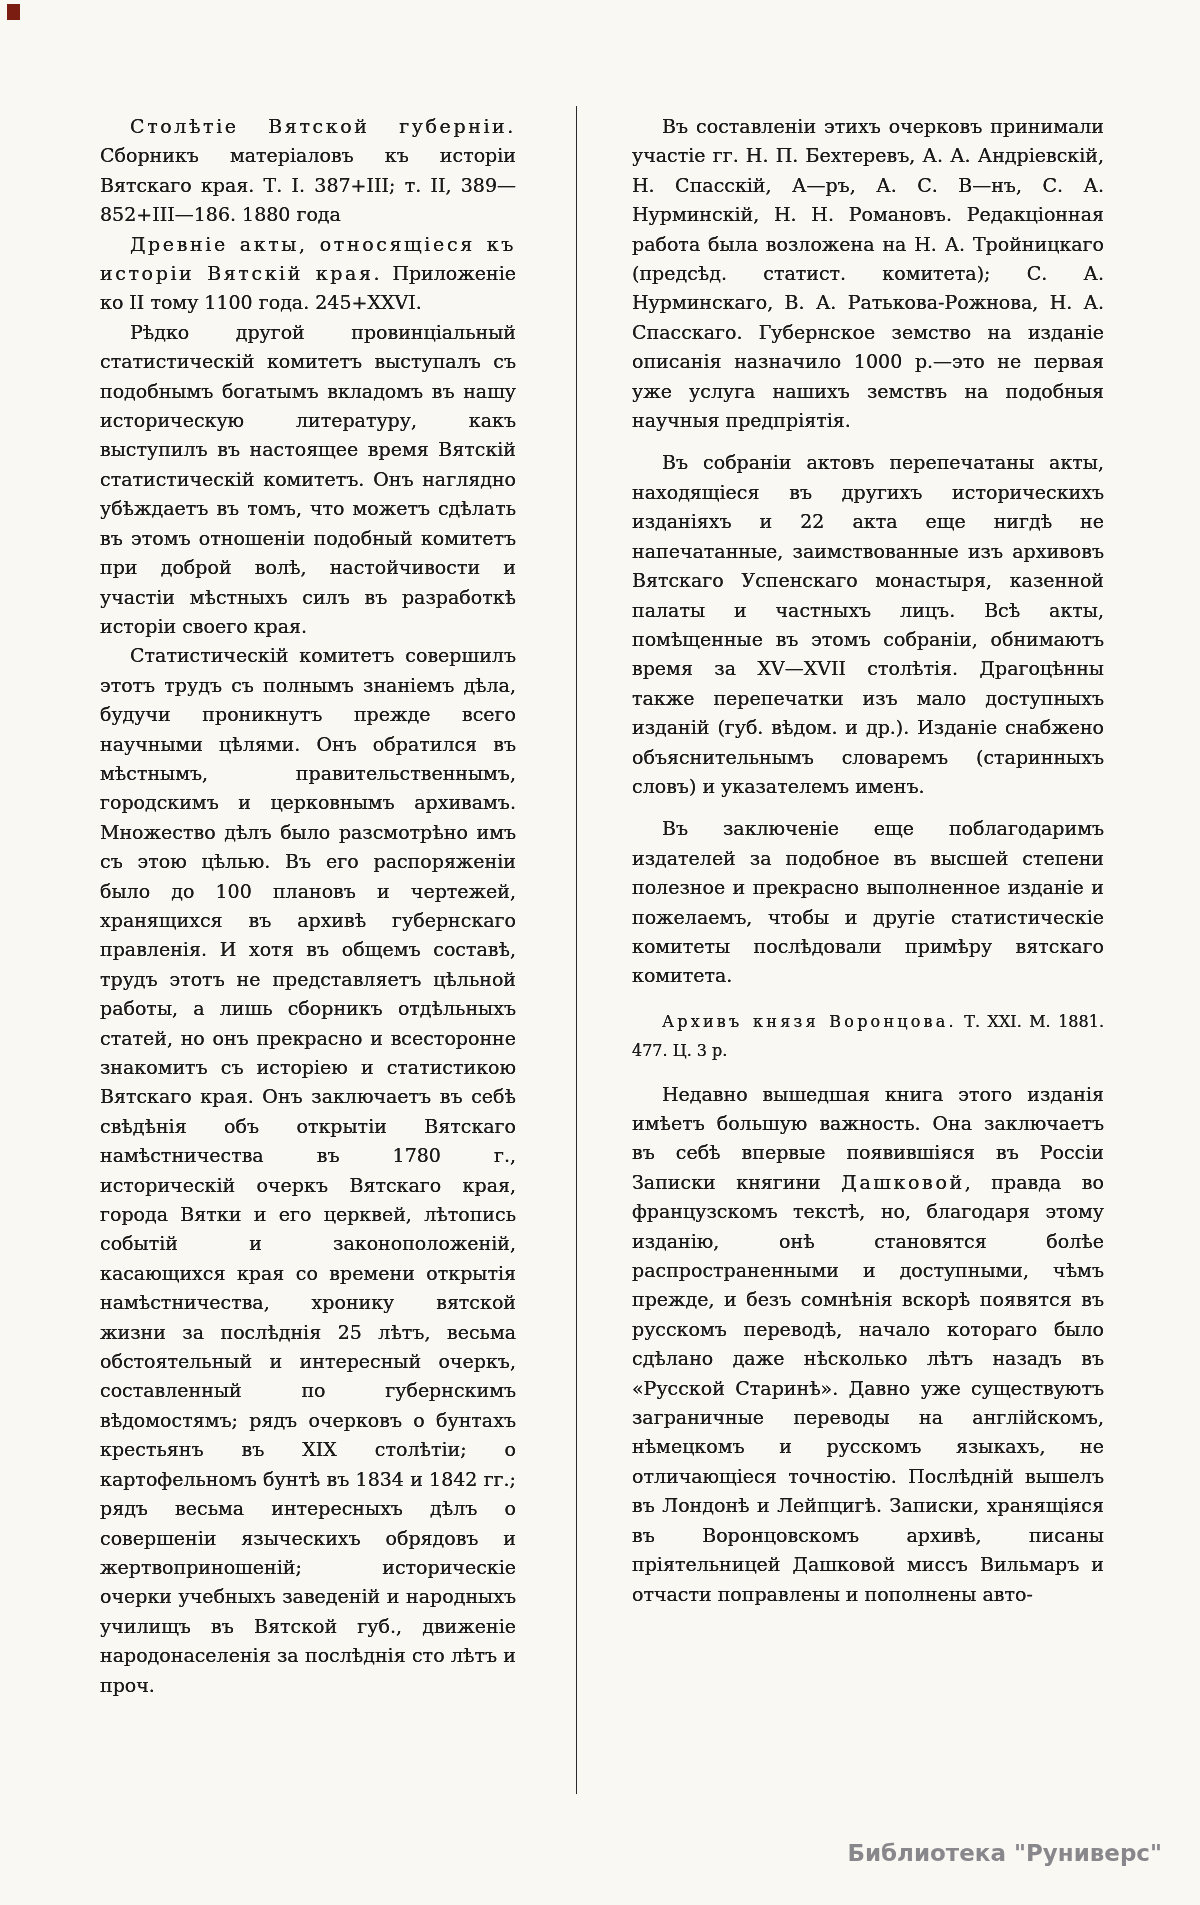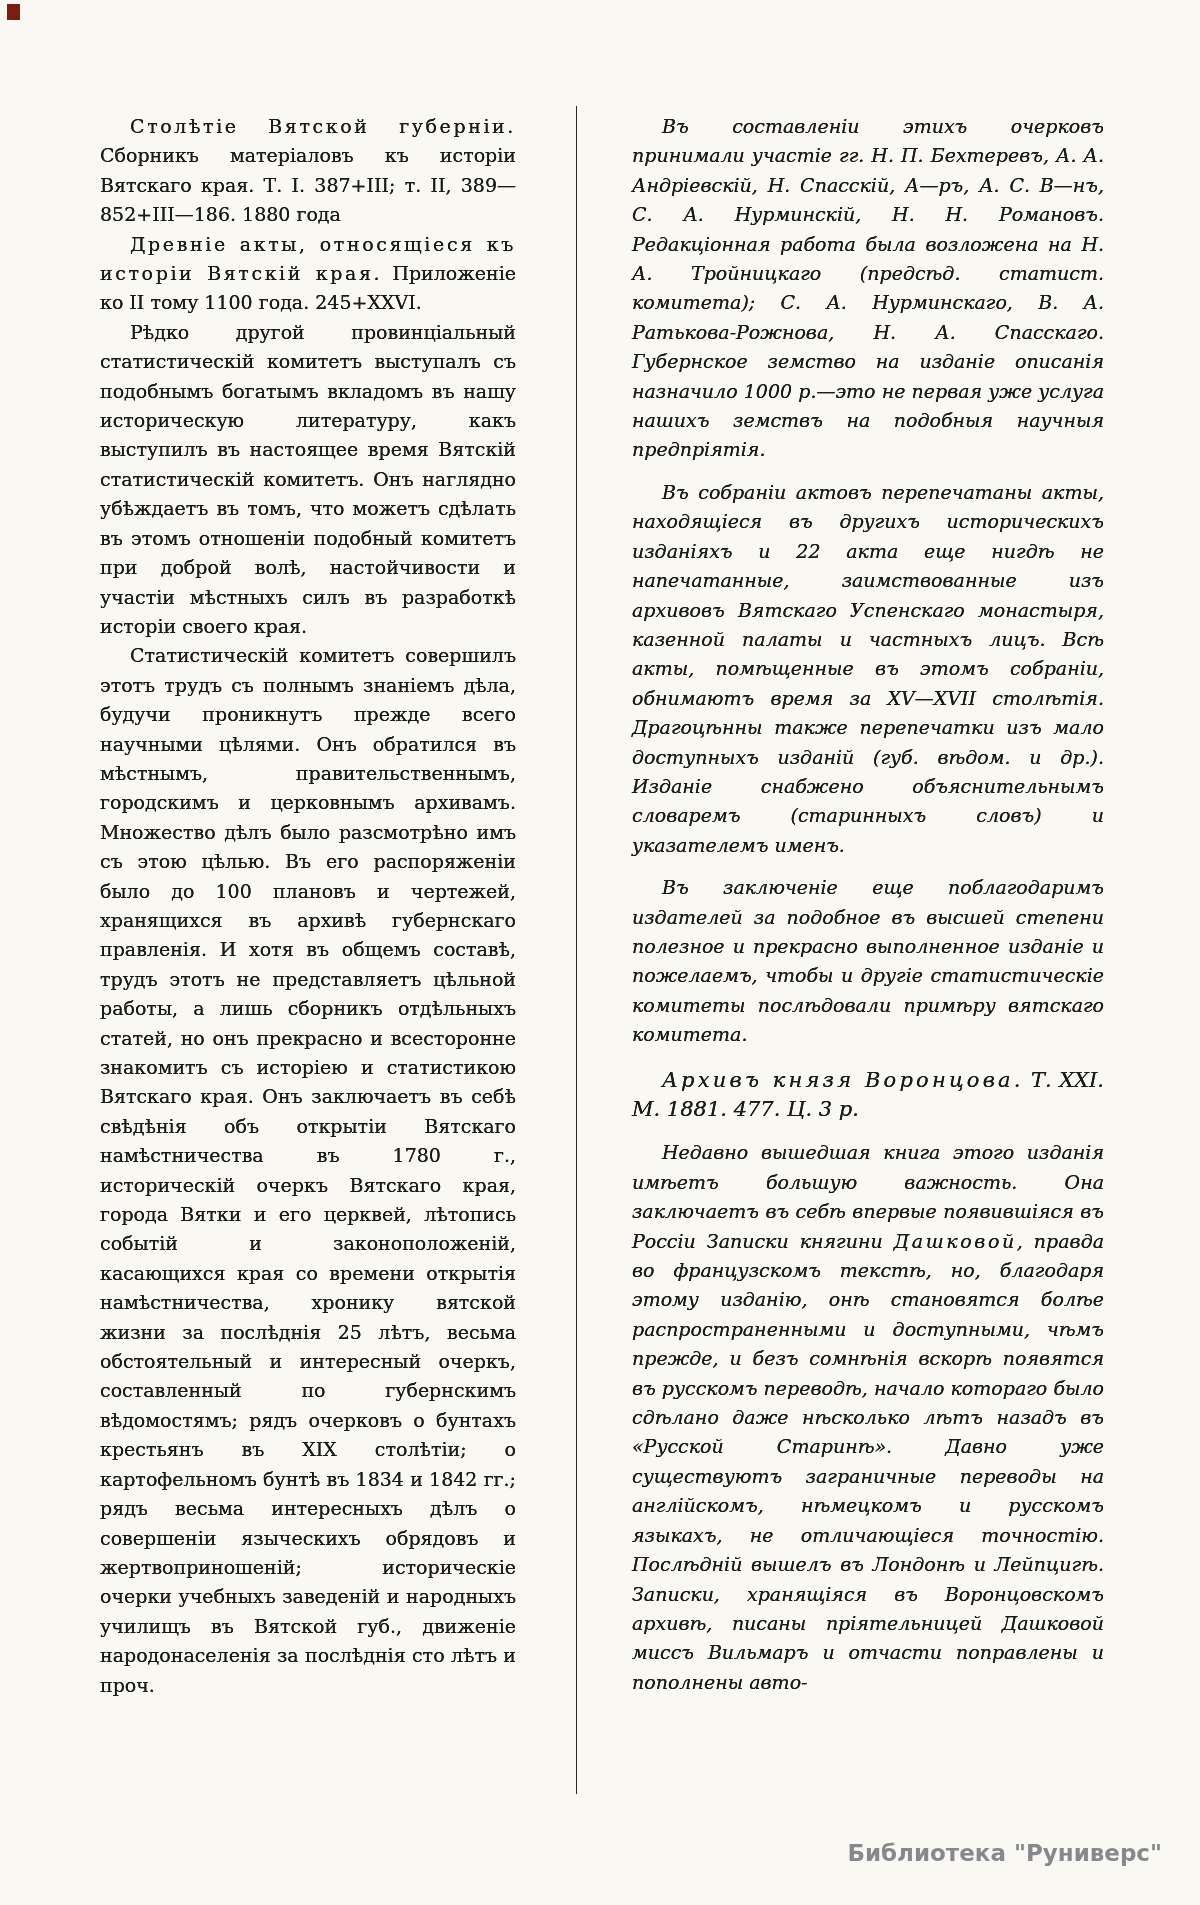--- a/index.html
+++ b/index.html
@@ -18,29 +18,29 @@
     background:var(--artifact,#7c1d12);
   }
   .col{
     position:absolute;top:112px;
     font-size:19px;line-height:29.4px;
     text-align:justify;
     text-shadow:0 0 .5px currentColor;
   }
   .col p{margin:0;text-indent:30px;}
   .col-left{left:100px;width:416px;}
-  .col-right{left:632px;width:472px;font-style:italic;}
+  .col-right{left:632px;width:472px;}
   .col-right p{margin:0 0 13px;}
   .col-right p:last-child{margin-bottom:8px;}
   .divider{
     position:absolute;left:576px;top:106px;width:1px;height:1688px;
     background:#2a2a2a;
   }
   .spaced{letter-spacing:2.6px;}
-  p.heading{margin:16px 0 14px;font-size:21px;}
+  p.heading{margin:16px 0 14px;font-size:16px;}
   p.heading .spaced{letter-spacing:3.2px;}
   .watermark{
     position:absolute;top:1840px;right:38px;
     font-family:"DejaVu Sans","Liberation Sans",sans-serif;
     font-weight:600;font-size:23px;
     color:var(--wm,#88888c);
     text-shadow:none;
   }
 </style>
 </head>

